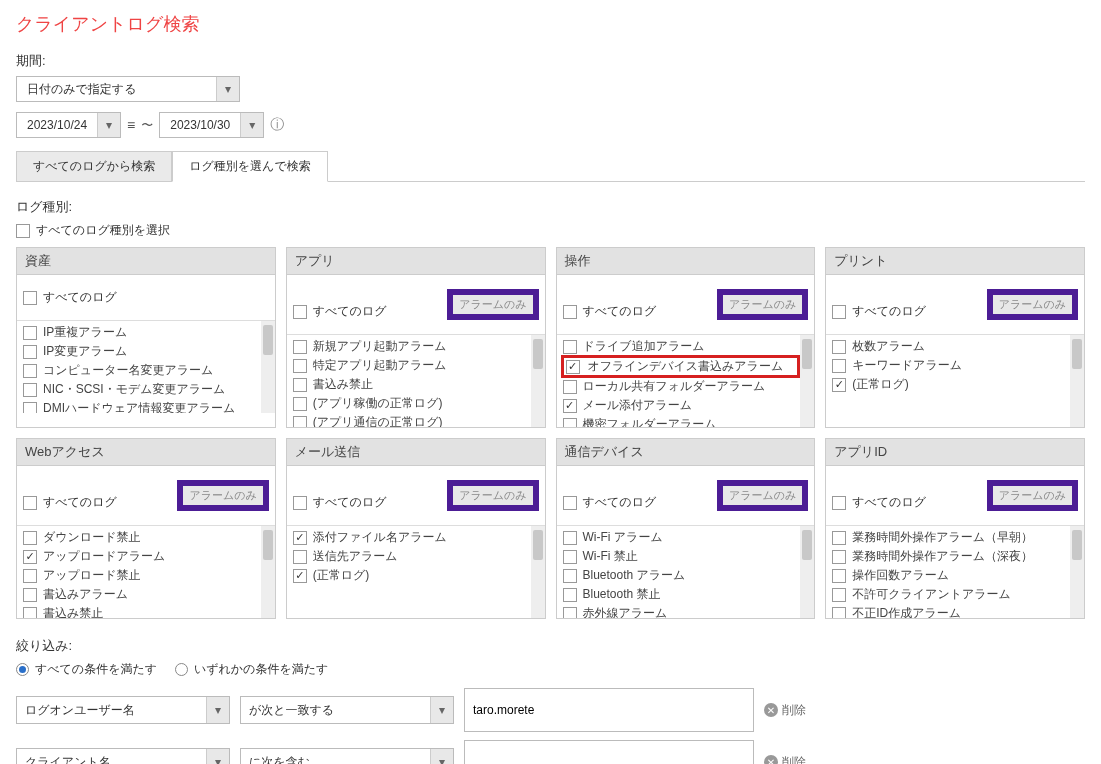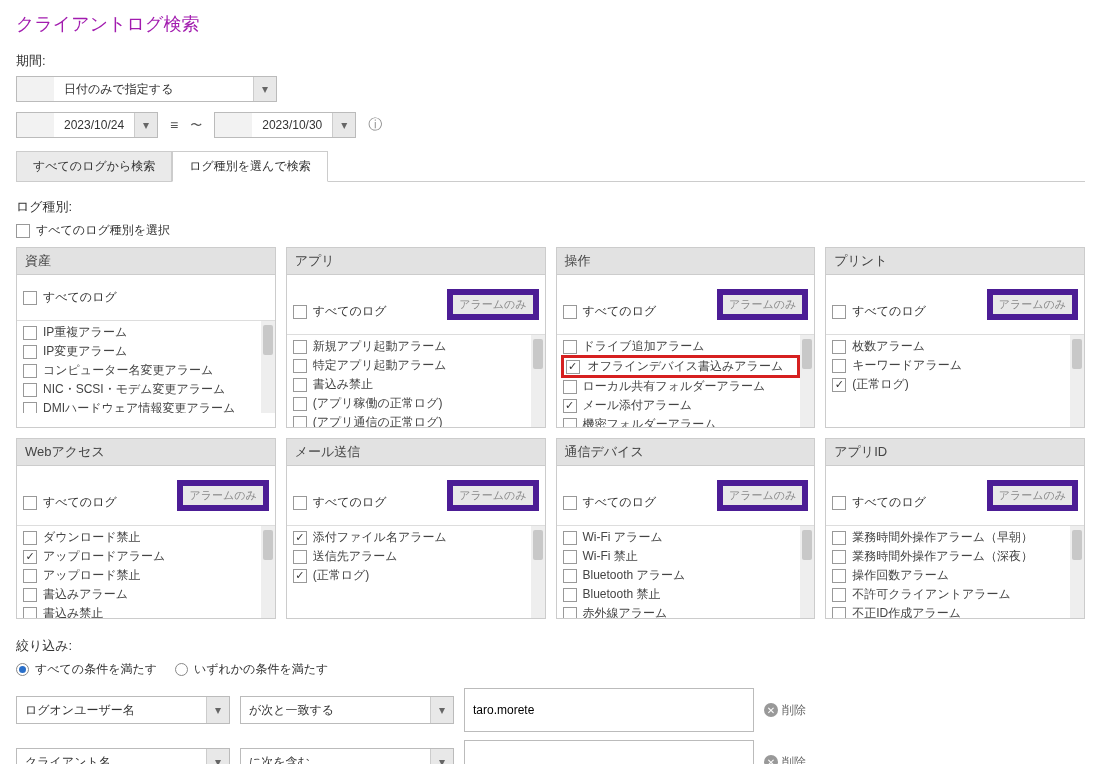--- a/index.html
+++ b/index.html
@@ -1,23 +1,23 @@
 <!DOCTYPE html>
 <html><head>
 <meta charset="utf-8">
 <style>
 * { box-sizing: border-box; margin: 0; padding: 0; }
 body { font-family: "Meiryo", "Hiragino Sans", sans-serif; font-size: 12px; color: #333; padding: 12px 16px; background: #fff; }
-h1 { font-size: 18px; font-weight: normal; margin-bottom: 16px; color: #a21caf; }
+h1 { font-size: 18px; font-weight: normal; margin-bottom: 16px; color: #ef4444; }
 .section-label { font-size: 13px; margin-bottom: 6px; color: #333; }
 .period-row1 { margin-bottom: 10px; }
-.select-box { display: inline-flex; align-items: flex-start; border: 1px solid #bbb; background: #f2f2f2; height: 26px; padding-left: 37px; }
+.select-box { display: inline-flex; align-items: flex-start; border: 1px solid #bbb; background: #f2f2f2; height: 26px; }
 .select-box .select-text { padding: 0 10px; background: #fff; height: 100%; display: flex; align-items: center; border-right: 1px solid #ccc; }
 .select-box .select-btn { width: 22px; height: 100%; display: flex; align-items: center; justify-content: center; background: #e8e8e8; color: #666; cursor: pointer; }
-.period-row2 { display: flex; align-items: center; gap: 12px; margin-bottom: 12px; }
+.period-row2 { display: flex; align-items: center; gap: 6px; margin-bottom: 12px; }
 .tilde { color: #555; }
 .info-icon { color: #888; font-size: 14px; cursor: pointer; }
 .hamburger { color: #555; font-size: 14px; }
 .tabs { display: flex; border-bottom: 1px solid #ccc; margin-bottom: 16px; }
 .tab { padding: 6px 16px; border: 1px solid #ccc; background: #eaeaea; position: relative; bottom: -1px; cursor: pointer; }
 .tab.active { background: #fff; border-bottom: 1px solid #fff; }
 .logtype-select-all { display: flex; align-items: center; gap: 6px; margin-bottom: 8px; }
 .cb { width: 14px; height: 14px; border: 1px solid #999; background: #fff; display: inline-flex; align-items: center; justify-content: center; flex-shrink: 0; cursor: pointer; }
 .cb.checked::after { content: "✓"; font-size: 11px; line-height: 1; color: #333; }
 .grid4 { display: grid; grid-template-columns: repeat(4, 1fr); gap: 10px; margin-bottom: 10px; }

